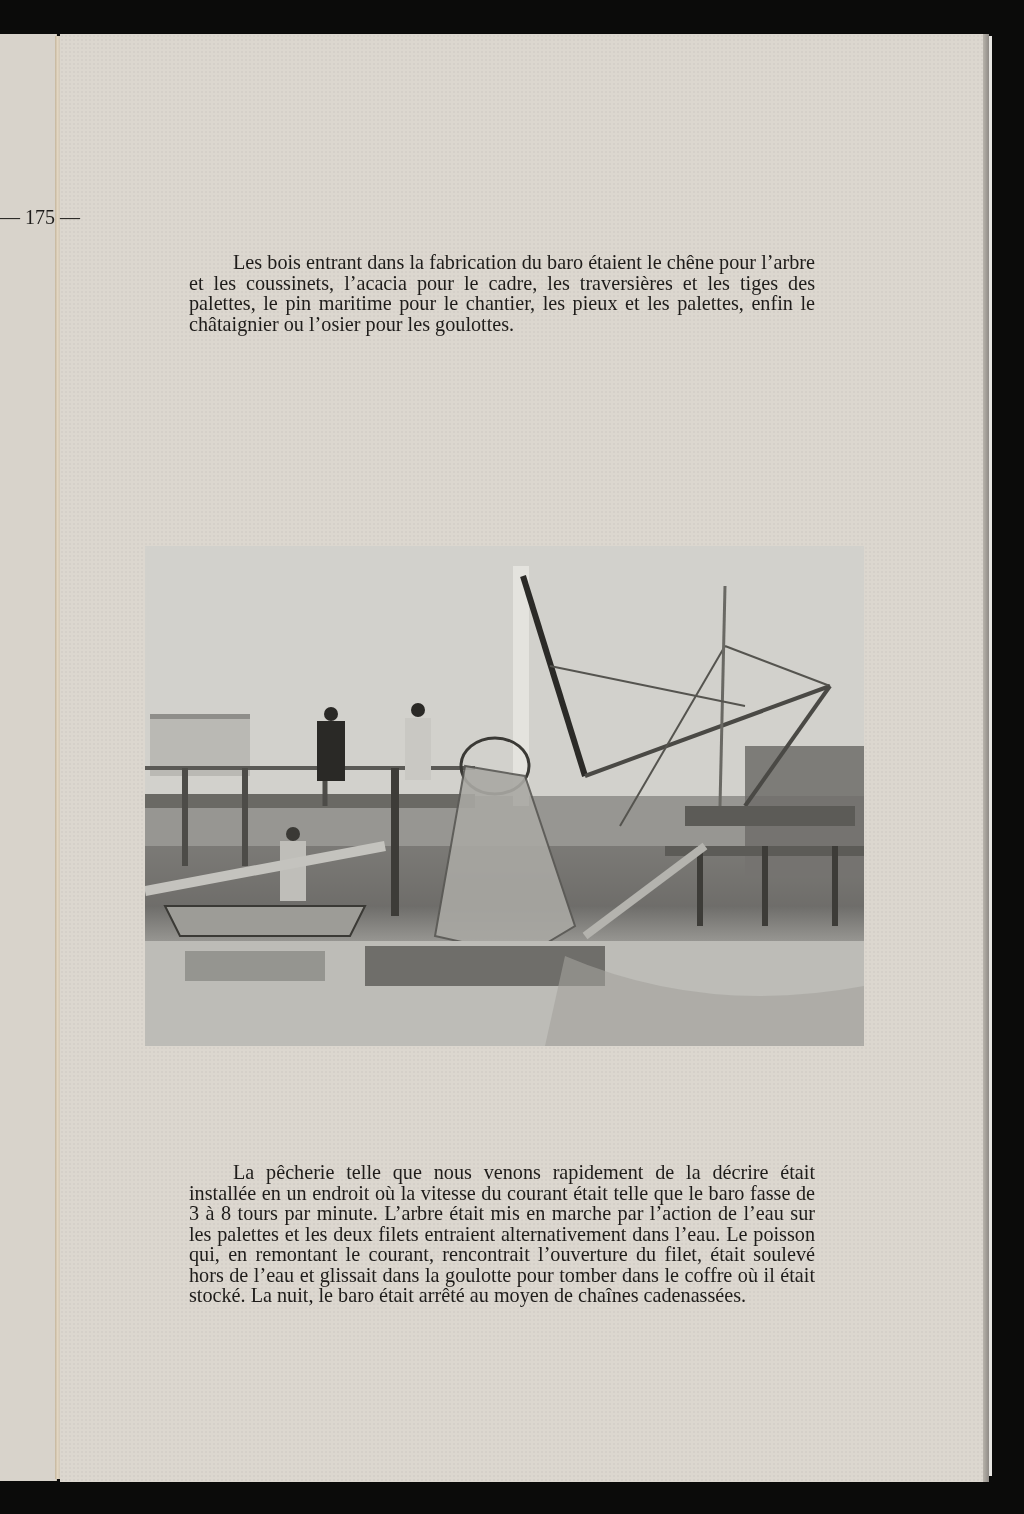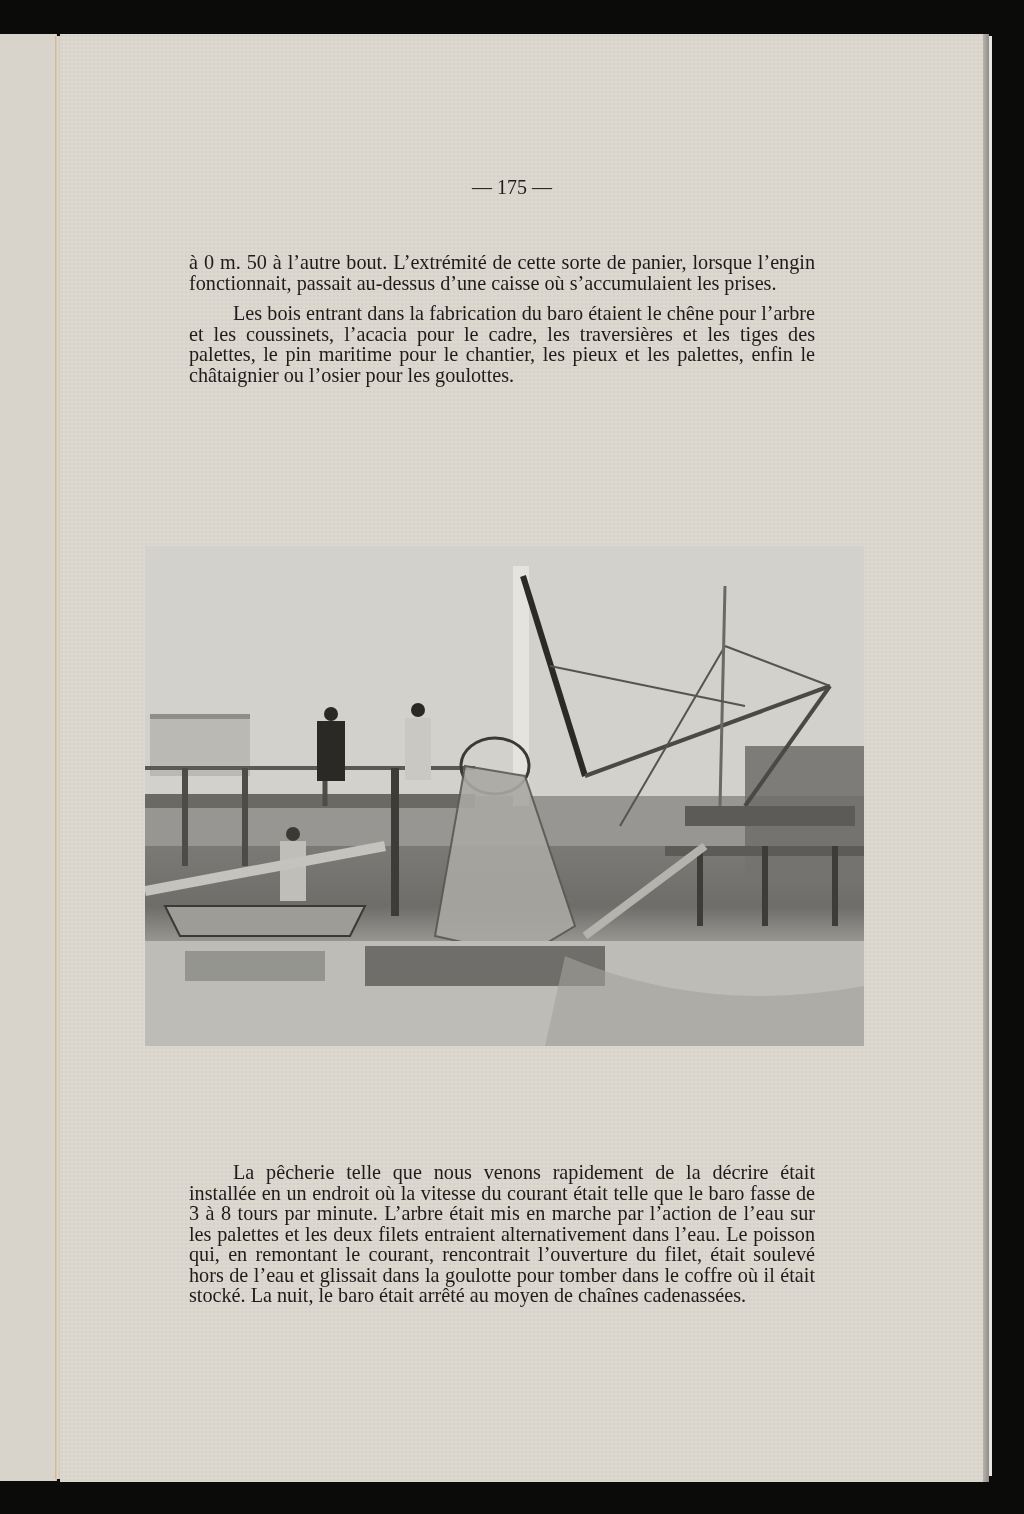--- a/index.html
+++ b/index.html
@@ -26,22 +26,22 @@
     }
     .page-edge-shadow {
       position: absolute; left: 983px; top: 34px; width: 6px; height: 1448px;
       background: linear-gradient(to right, #b8b3ab, #8f8b86);
     }
     .page-edge-light {
       position: absolute; left: 989px; top: 36px; width: 3px; height: 1440px;
       background: #e8e6e2;
     }
     .page-number {
-      position: absolute; left: 0; top: 176px; width: 1024px;
-      text-align: center; font-size: 20px; color: #1e1c1a;
+      position: absolute; left: 0; top: 206px; width: 1024px;
+      text-align: left; font-size: 20px; color: #1e1c1a;
     }
     .text-block {
       position: absolute; left: 189px; width: 626px;
       font-size: 20.2px; line-height: 20.5px; color: #1e1c1a;
       text-align: justify;
     }
     .text-block p { margin: 0; }
     .text-block p + p { margin-top: 10px; }
     .text-block p.indent { text-indent: 44px; }
     .block-top { top: 252px; }
@@ -58,21 +58,20 @@
 
 <div class="left-page"></div>
 <div class="gutter"></div>
 <div class="right-page"></div>
 <div class="page-edge-shadow"></div>
 <div class="page-edge-light"></div>
 
 <div class="page-number">— 175 —</div>
 
 <div class="text-block block-top">
-  <p>à 0 m. 50 à l’autre bout. L’extrémité de cette sorte de panier, lorsque l’engin fonctionnait, passait au-dessus d’une caisse où s’accumulaient les prises.</p>
   <p class="indent">Les bois entrant dans la fabrication du baro étaient le chêne pour l’arbre et les coussinets, l’acacia pour le cadre, les traversières et les tiges des palettes, le pin maritime pour le chantier, les pieux et les palettes, enfin le châtaignier ou l’osier pour les goulottes.</p>
 </div>
 
 <div class="photo">
   <svg width="719" height="500" viewBox="0 0 719 500">
 
     <rect x="0" y="0" width="719" height="300" fill="#d2d1cc"></rect>
 
     <rect x="5" y="170" width="100" height="60" fill="#bab9b4"></rect>
     <rect x="5" y="168" width="100" height="5" fill="#8f8e8a"></rect>

